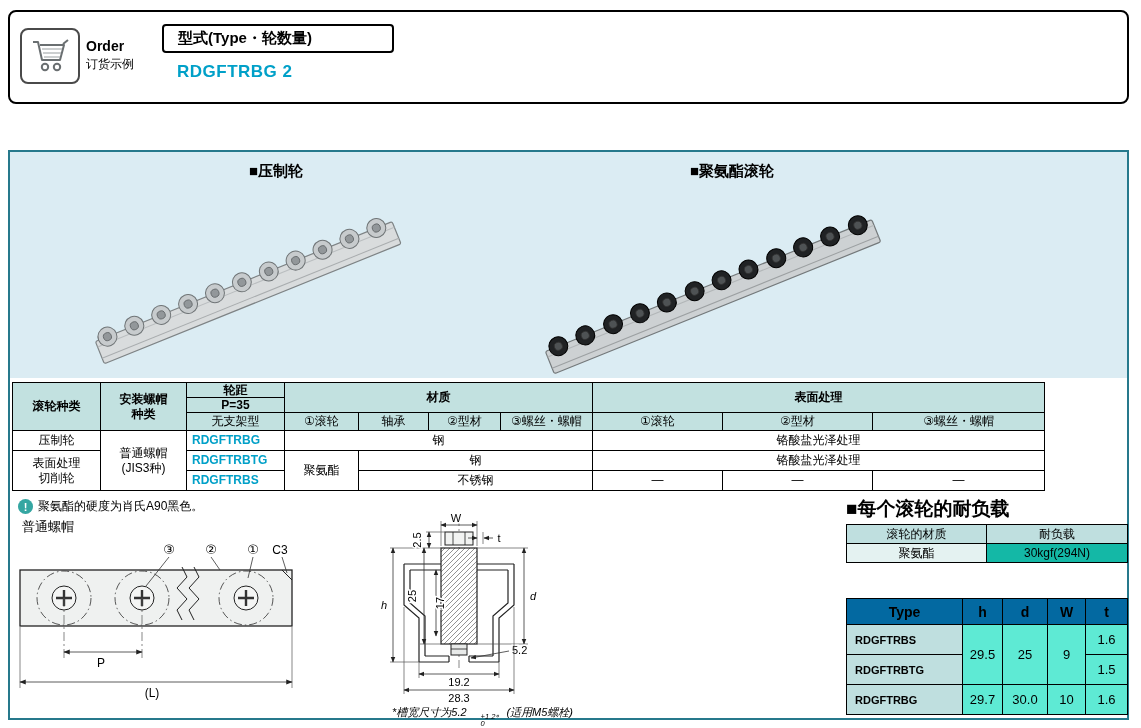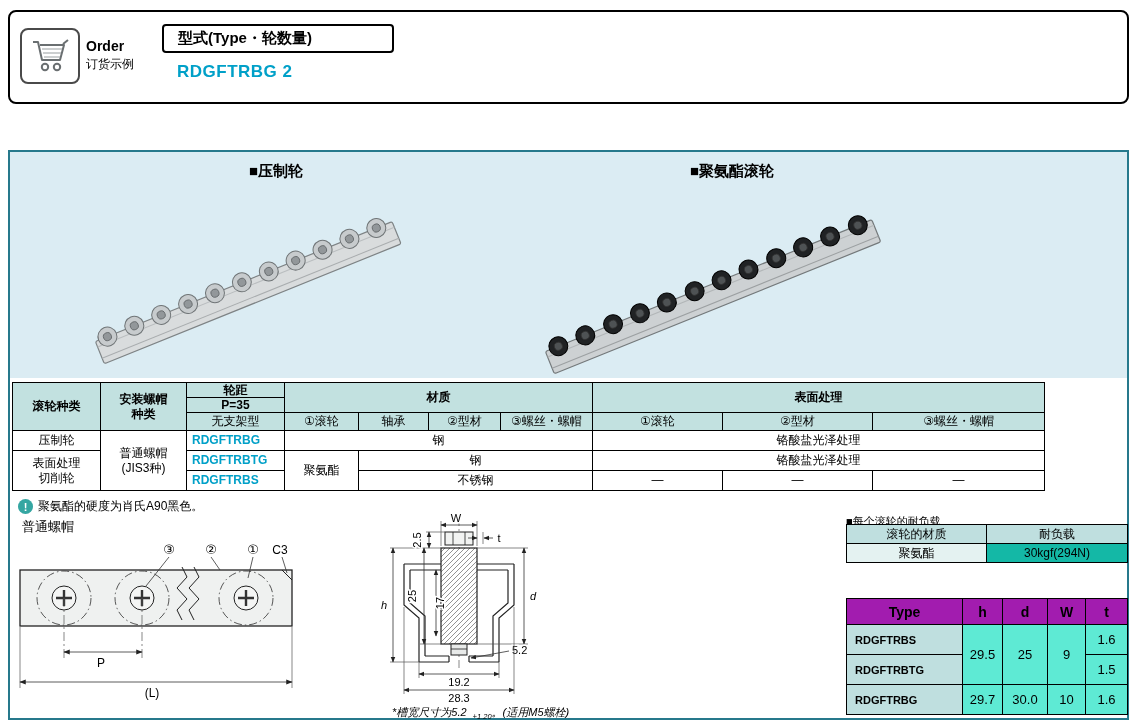--- a/index.html
+++ b/index.html
@@ -44,33 +44,33 @@
   .pitch .pl2 { font-weight:bold; height:14px; line-height:14px; }
   .pn { color:#00a0c8; font-weight:bold; text-align:left !important; padding-left:5px !important; }
 
   .note-line { left:8px; top:346px; font-size:12px; display:flex; align-items:center; gap:5px; }
   .note-icon { width:15px; height:15px; border-radius:50%; background:#35a6a2; color:#fff; font-size:11px;
                font-weight:bold; display:inline-flex; align-items:center; justify-content:center; flex:0 0 auto; }
   .nut-label { left:12px; top:366px; font-size:13px; }
   .svg1 { left:2px; top:384px; }
   .svg2 { left:336px; top:360px; }
   .slot-note { left:382px; top:553px; font-size:11px;font-style:italic; }
-  .tol { display:inline-flex; flex-direction:row; font-size:7.5px; line-height:7px; vertical-align:-3px; margin-left:6px; }
+  .tol { display:inline-flex; flex-direction:column; font-size:7.5px; line-height:7px; vertical-align:-3px; margin-left:14px; }
 
   
-  .load-title { left:836px; top:362px; font-size:11px; font-weight:normal; }
+  .load-title { left:836px; top:344px; font-size:19px; font-weight:bold; }
   .load { left:836px; top:372px; width:281px; table-layout:fixed; }
   .load th, .load td { border:1px solid #000; font-size:12px; text-align:center; height:19px; }
   .load th { background:#bfdfdf; font-weight:normal; }
   .load td.lab { background:#e4f2f1; }
   .load td.val { background:#14b8a6; }
 
   .typeT { left:836px; top:446px; width:281px; table-layout:fixed; }
   .typeT th, .typeT td { border:1px solid #000; text-align:center; }
-  .typeT th { background:#a21caf; font-size:14px; font-weight:bold; height:26px; }
+  .typeT th { background:#0369a1; font-size:14px; font-weight:bold; height:26px; }
   .typeT td { font-size:13px; height:30px; background:#5eead4; }
   .typeT td.tpn { background:#bfdfdf; font-size:11px; font-weight:bold; text-align:left; padding-left:8px; }
 
   svg text { font-family:inherit; }
   .dimtxt { font-size:11px; fill:#000; paint-order:stroke; stroke:#fff; stroke-width:3px; }
   .callout { font-size:13px; fill:#000; }
   .lbl12 { font-size:12px; fill:#000; }
 </style>
 </head>
 <body>

